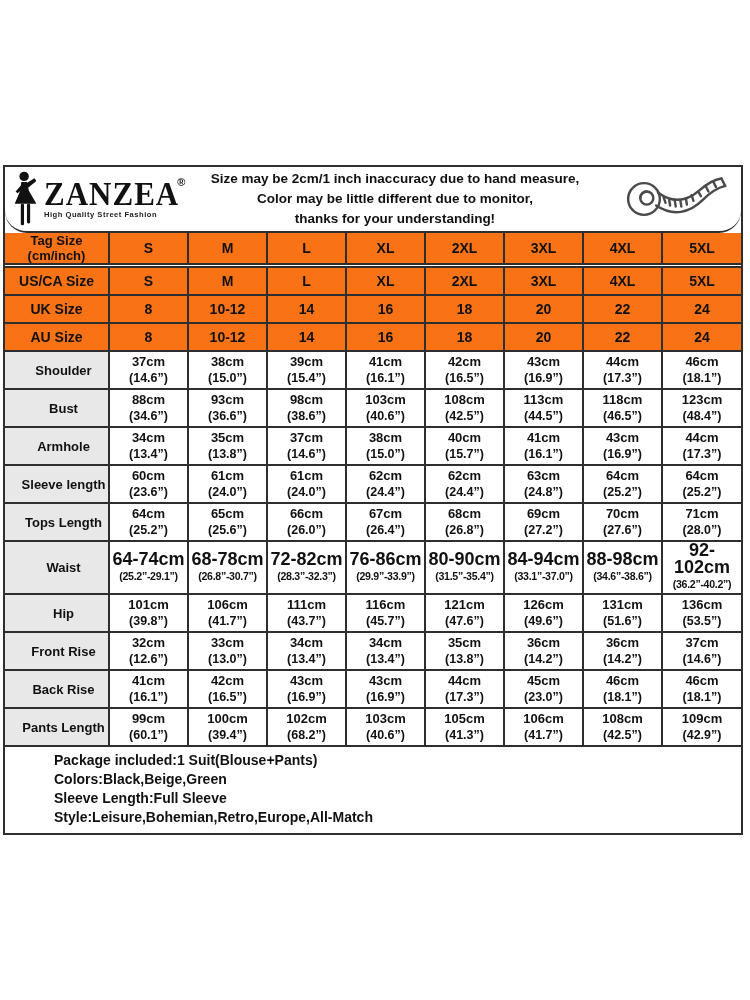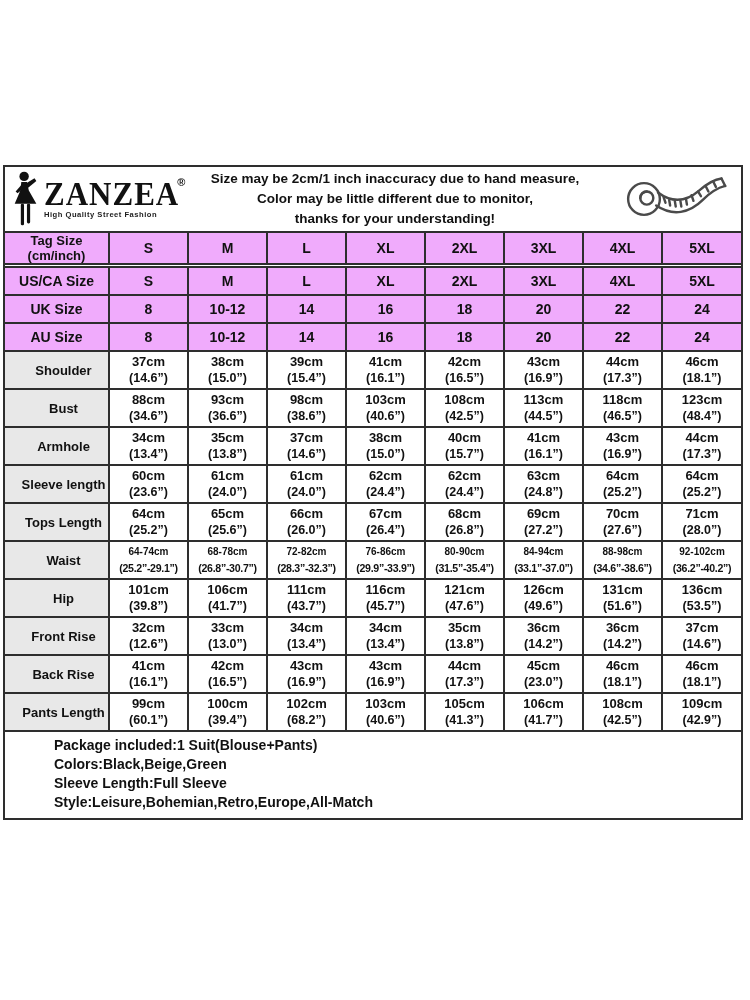--- a/index.html
+++ b/index.html
@@ -6,21 +6,21 @@
   body{
     width:750px;height:1000px;position:relative;overflow:hidden;
     background:#ffffff;color:#111;
     font-family:"Liberation Sans", sans-serif;
   }
   .sheet{
     position:absolute;left:3px;top:165px;width:740px;
     border:2px solid #2e2e2e;background:#fff;box-sizing:border-box;
   }
   
-  .header-bar{display:flex;align-items:center;height:64px;border-bottom:2px solid #2e2e2e;}
+  .header-bar{display:flex;align-items:center;height:64px;border-bottom:2px solid #2e2e2e;border-radius:22px;}
   .logo-block{width:182px;display:flex;align-items:center;padding-left:5px;box-sizing:border-box;}
   .silhouette{flex:0 0 auto;margin-right:2px;}
   .brand-text{line-height:1;}
   .brand-row{white-space:nowrap;}
   .brand-name{
     font-family:"Liberation Serif", serif;font-weight:bold;font-size:31px;
     letter-spacing:1px;display:inline-block;transform:scaleY(1.08);transform-origin:bottom;
   }
   .registered{font-size:11px;font-weight:bold;vertical-align:top;position:relative;top:-2px;left:-2px;}
   .tagline{font-size:7.6px;font-weight:bold;letter-spacing:0.5px;margin-top:1px;color:#1c1c1c;}
@@ -30,30 +30,30 @@
   table.size-chart{width:100%;border-collapse:collapse;table-layout:fixed;}
   col.label-col{width:104px;}
   td{
     border:2px solid #2e2e2e;text-align:center;vertical-align:middle;
     padding:0;overflow:hidden;
   }
   tr td:first-child{border-left:0;}
   tr td:last-child{border-right:0;}
   tr:first-child td{border-top:0;}
   tr:last-child td{border-bottom:0;}
-  .shaded{background:#f0abfc;margin-left:25px;}
+  .shaded{background:#f97316;margin-left:25px;}
   .size-row td{height:26px;font-weight:bold;font-size:14px;}
   .tag-row td{height:29px;border-bottom:5px double #2e2e2e;}
   .corner div{font-size:13px;font-weight:bold;line-height:15px;}
   .label{font-size:13px;font-weight:bold;}
   .measure-row td{height:36px;font-weight:bold;font-size:13px;line-height:17px;background:#fff;}
   .measure-row td.label{background:#e8e8e8;padding-left:14px;}
   .measure-row .cmv{font-size:13px;}
   .measure-row .inch{font-size:12.5px;}
-  .measure-row.compact .cmv{font-size:10px;}
+  .measure-row.compact .cmv{font-size:18px;}
   .measure-row.compact .inch{font-size:10.6px;letter-spacing:-0.3px;}
   
   .footer-notes{border-top:2px solid #2e2e2e;padding:4px 4px 6px 4px;}
   .footer-notes div{font-size:14px;font-weight:bold;line-height:19px;margin-left:45px;}
 </style>
 </head>
 <body>
 
 <div class="sheet">
 

